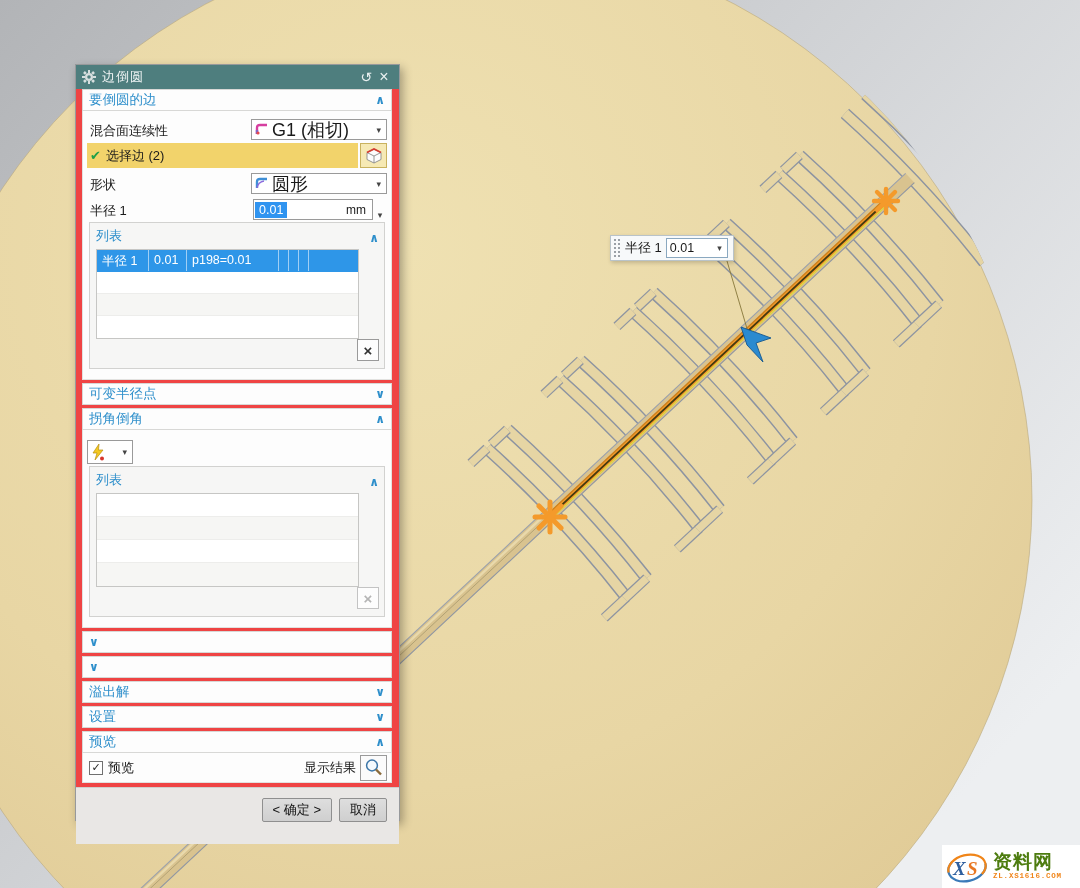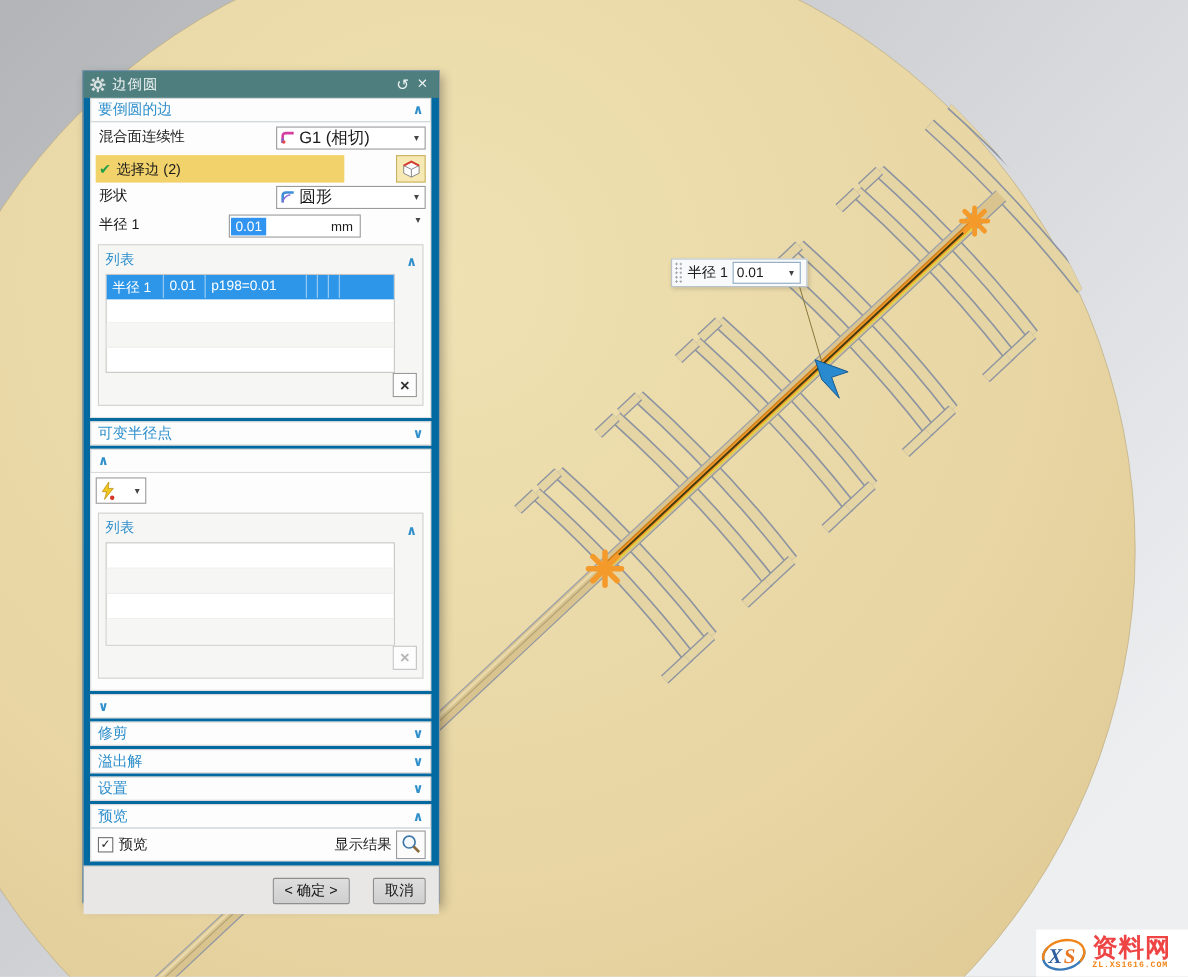--- a/index.html
+++ b/index.html
@@ -3,39 +3,39 @@
 <meta charset="utf-8">
 <style>
   * { margin:0; padding:0; box-sizing:border-box; }
   html,body { width:1080px; height:888px; overflow:hidden;
     font-family:"Liberation Sans","DejaVu Sans",sans-serif; font-size:13px; color:#1a1a1a; }
   #stage { position:relative; width:1080px; height:888px; background:#c7c9cc; }
   #viewport { position:absolute; left:0; top:0; z-index:0; }
 
   
   .dlg { position:absolute; left:75px; top:64px; width:325px; height:757px; z-index:2;
-    background:#0369a1; border:1px solid #97999b; box-shadow:3px 4px 9px rgba(0,0,0,.30); }
+    background:#ef4444; border:1px solid #97999b; box-shadow:3px 4px 9px rgba(0,0,0,.30); }
   .titlebar { height:24px; background:#4e7e7e; display:flex; align-items:center; padding:0 6px; }
   .titlebar .ttl { color:#f2f6f6; margin-left:6px; flex:1; letter-spacing:1px; }
   .tbtn { color:#e9f0f0; width:18px; text-align:center; font-size:14px; cursor:default; }
   .dlg-body { padding:0 7px 0 6px; }
 
   .sec-h { height:22px; background:#fdfdfd; border:1px solid #d8d8d6; display:flex;
     align-items:center; padding:0 6px; margin-bottom:3px; }
   .sec-h .st { color:#2e8fcb; font-size:13.5px; flex:1; }
   .caret { color:#2e8fcb; font-weight:bold; font-size:12px; }
 
   .rows { background:#fdfdfd; border:1px solid #e2e2e0; border-top:none; margin-top:-3px;
     margin-bottom:3px; padding:3px 4px 4px 4px; }
-  .row { display:flex; align-items:flex-start; height:25px; margin:1px 0;gap:45px; }
+  .row { display:flex; align-items:flex-end; height:25px; margin:1px 0; }
   .row .lbl { flex:1; padding-left:3px; }
 
   .combo { width:136px; height:21px; border:1px solid #9a9a9a; background:#fff;
     display:flex; align-items:center; padding:0 3px; }
-  .combo .ctext { flex:1; font-size:15px; margin-left:3px; white-space:nowrap; }
+  .combo .ctext { flex:1; font-size:18px; margin-left:3px; white-space:nowrap; }
   .arrow { font-size:9px; color:#444; padding:0 2px; }
 
   .sel-row { background:#f2d36b; height:25px; display:flex; align-items:center;
     padding-left:3px; }
   .sel-row .check { color:#1fa048; font-size:13px; margin-right:5px; }
   .cube-btn { width:27px; height:25px; background:#f6e9b4; border:1px solid #c9b25f;
     display:flex; align-items:center; justify-content:center; margin-left:2px; }
 
   .rad-box { width:120px; height:21px; border:1px solid #9a9a9a; background:#fff;
     display:flex; align-items:center; }
@@ -64,39 +64,39 @@
     display:flex; align-items:center; justify-content:space-between; padding:0 3px; }
 
   .prev-row { display:flex; align-items:center; height:30px; background:#fdfdfd;
     border:1px solid #e2e2e0; border-top:none; margin-top:-3px; padding:0 4px 0 6px; margin-bottom:4px; }
   .cb { width:14px; height:14px; border:1px solid #707070; background:#fff; display:flex;
     align-items:center; justify-content:center; font-size:11px; font-weight:bold; color:#222; margin-right:5px; }
   .mag-btn { width:27px; height:26px; border:1px solid #9a9a9a; background:#fbfbfb;
     display:flex; align-items:center; justify-content:center; margin-left:4px; }
 
   .footer { border-top:1px solid #cfcfcd; margin:2px -7px 0 -6px; padding:10px 12px 0 0;
-    height:44px; display:flex; justify-content:flex-end; gap:21px; background:#e9e7e5; }
+    height:57px; display:flex; justify-content:flex-end; gap:7px; background:#e9e7e5; }
   .fbtn { height:24px; padding:0 10px; background:linear-gradient(#dedede,#cfcfcf);
     border:1px solid #8f8f8f; border-radius:2px; font-size:13px; color:#111; }
 
   
   .mini { position:absolute; left:610px; top:235px; height:26px; z-index:1; background:#f7f9fa;
     border:1px solid #b9c3c9; box-shadow:1px 2px 4px rgba(0,0,0,.18); display:flex; align-items:center; padding:0 5px 0 2px; }
   .grip { width:7px; height:20px; margin-right:5px;
     background-image:radial-gradient(#9aa0a6 34%, transparent 38%); background-size:4px 4px; }
   .mini .mlabel { margin-right:4px; white-space:nowrap; }
   .mini-input { width:62px; height:20px; border:1px solid #8aa8c0; background:#fff;
     display:flex; align-items:center; padding:0 3px; }
   .mini-input .mval { flex:1; font-size:12.5px; }
 
   
   .wm { position:absolute; right:0; bottom:0; width:138px; height:43px; z-index:3; background:#fff;
     display:flex; align-items:center; padding:2px 4px 2px 3px; }
   .wm-text { display:flex; flex-direction:column; line-height:1; margin-left:2px; }
-  .wm-name { font-size:23px; font-weight:bold; color:#ef4444; letter-spacing:1px; }
+  .wm-name { font-size:19px; font-weight:bold; color:#4d7c0f; letter-spacing:1px; }
   .wm-url { font-size:7.5px; font-weight:bold; color:#f08519; letter-spacing:.8px; margin-top:2px; font-family:"Liberation Mono","DejaVu Sans Mono",monospace; }
 </style>
 </head>
 <body>
 
 <div id="stage">
 
   <svg id="viewport" width="1080" height="888">
     <defs>
       <linearGradient id="bgGrad" x1="0" y1="0" x2="1" y2="0.75">
@@ -329,20 +329,21 @@
           <div class="clr"></div>
         </div>
       </div>
 
       <div class="sec-h">
         <span class="st">可变半径点</span>
         <span class="caret">∨</span>
       </div>
 
       <div class="sec-h">
+        <span class="st">拐角倒角</span>
         <span class="caret">∧</span>
       </div>
       <div class="rows">
         <div class="row" style="height:30px;">
           <div class="bolt-combo">
             <svg width="14" height="17" viewBox="0 0 14 17">
               <polygon points="8,0 2,9 6,9 4,16 12,6 7.5,6" fill="#f3c820" stroke="#b98f10" stroke-width="0.7"></polygon>
               <circle cx="11" cy="14.5" r="2" fill="#d8352a"></circle>
             </svg>
             <span class="arrow">▾</span>
@@ -362,21 +363,20 @@
           </div>
           <div class="del-btn dis">×</div>
           <div class="clr"></div>
         </div>
       </div>
 
       <div class="sec-h">
         <span class="caret">∨</span>
       </div>
       <div class="sec-h">
-        <span class="st">修剪</span>
         <span class="caret">∨</span>
       </div>
       <div class="sec-h">
         <span class="st">溢出解</span>
         <span class="caret">∨</span>
       </div>
       <div class="sec-h">
         <span class="st">设置</span>
         <span class="caret">∨</span>
       </div>

